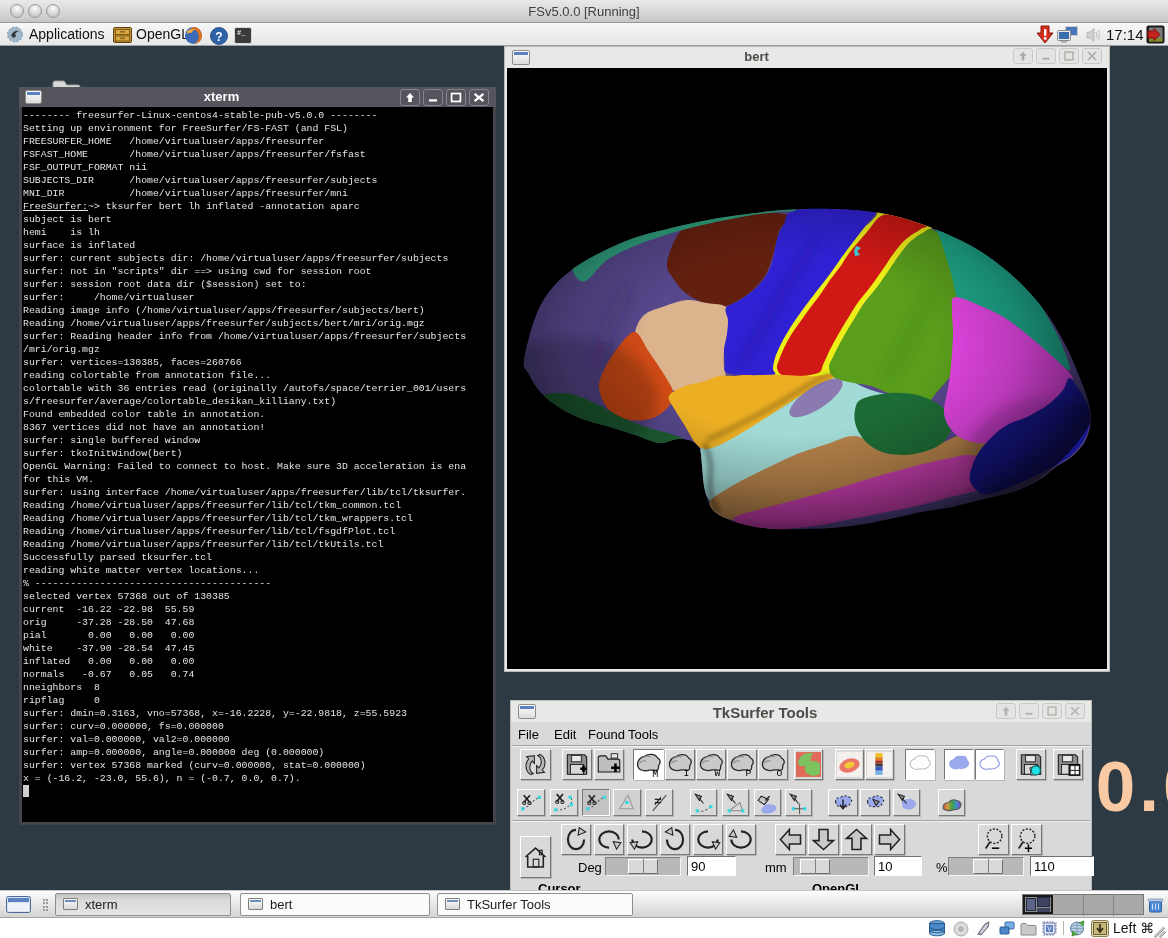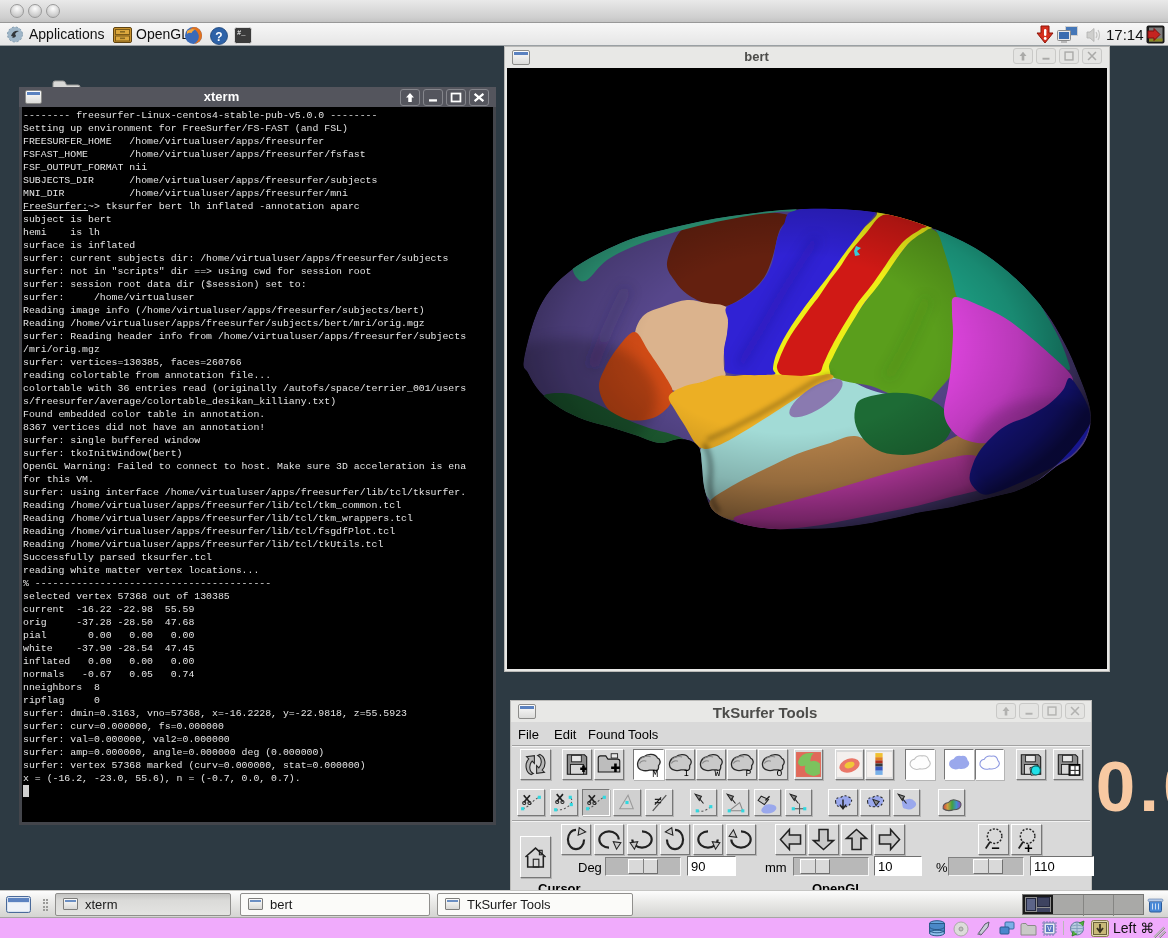--- a/index.html
+++ b/index.html
@@ -35,26 +35,27 @@
 .tlab{position:absolute;font-size:13px;color:#000}
 .slider{position:absolute;height:19px;background:#b8b8b8;border-top:1px solid #808080;border-left:1px solid #808080;border-right:1px solid #f5f5f5;border-bottom:1px solid #f5f5f5}
 .sthumb{position:absolute;top:1px;height:15px;background:#d9d9d9;border-top:1px solid #fff;border-left:1px solid #fff;border-right:1px solid #707070;border-bottom:1px solid #707070}
 .entry{position:absolute;height:20px;background:#fff;border-top:1px solid #707070;border-left:1px solid #707070;border-right:1px solid #fff;border-bottom:1px solid #fff;font-size:13px;color:#000;padding:2px 0 0 3px}
 
 #panel{position:absolute;left:0;top:890px;width:1168px;height:27px;background:linear-gradient(#fdfdfd,#e9e9e7 45%,#d4d4d2);border-top:1px solid #c6c6c4;z-index:40}
 .task{position:absolute;top:2px;height:23px;border:1px solid #908f8d;border-radius:2px;font-size:13px;color:#1a1a1a}
 .task .wicon2{position:absolute;left:7px;top:4px;width:15px;height:12px;background:linear-gradient(#fcfcfc,#d8d8d6);border:1px solid #7d7d7b;border-radius:1px}
 .task .wicon2:before{content:"";position:absolute;left:1px;top:1px;right:1px;height:2px;background:#6b8fc3}
 .task span{position:absolute;left:29px;top:3px}
-#vbar{position:absolute;left:0;top:917px;width:1168px;height:21px;background:#f0abfc;border-top:1px solid #a6a6a4;z-index:41}
+#vbar{position:absolute;left:0;top:917px;width:1168px;height:21px;background:#ffffff;border-top:1px solid #a6a6a4;z-index:41}
 </style></head><body>
 <div id="macbar">
  <div class="tl" style="left:10px"></div>
     <div class="tl" style="left:28px"></div>
     <div class="tl" style="left:46px"></div>
+ <div id="mactitle">FSv5.0.0 [Running]</div>
 </div>
 <div id="menubar">
  <svg class="abs" style="left:6px;top:3px" width="18" height="17" viewBox="0 0 18 17">
   <circle cx="9" cy="8.5" r="7.5" fill="#9fb6c8"></circle>
       <circle cx="9" cy="8.5" r="7.5" fill="none" stroke="#7e99ad" stroke-width="1" stroke-dasharray="2 2"></circle>
   <path d="M5,10 Q7,4 13,5 Q10,6 9,8 Q12,11 6,12 Q8,10 5,10Z" fill="#33373b"></path>
     </svg>
  <span class="mtxt" style="left:29px">Applications</span>
  <svg class="abs" style="left:113px;top:4px" width="19" height="16" viewBox="0 0 19 16">
   <rect x="0.5" y="0.5" width="18" height="15" rx="1.5" fill="#c8922e" stroke="#5e4312"></rect>

